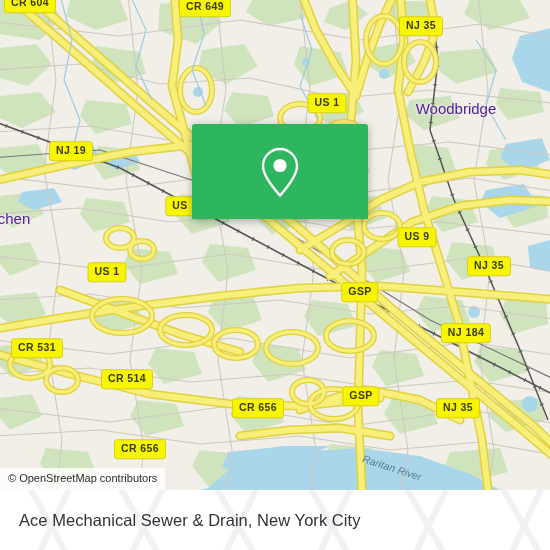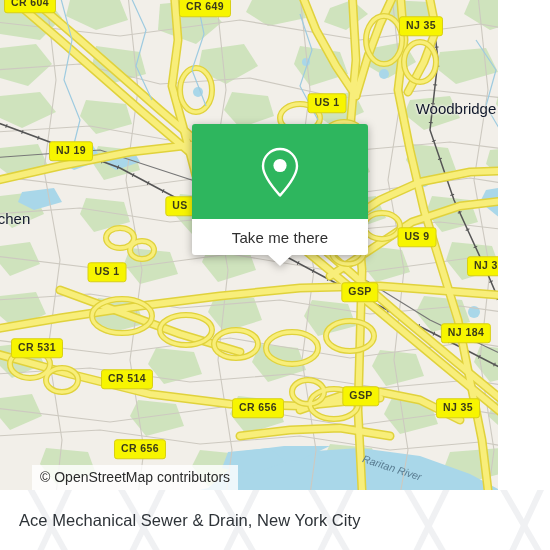--- a/index.html
+++ b/index.html
@@ -16,21 +16,21 @@
     position: relative;
     width: 550px;
     height: 550px;
     overflow: hidden;
   }
 
   
   .map {
     position: absolute;
     left: 0; top: 0;
-    width: 498px;
+    width: 550px;
     height: 490px;
     background: #f2efe9;
     overflow: hidden;
   }
 
   .map svg {
     position: absolute;
     left: 0; top: 0;
     width: 550px;
     height: 490px;
@@ -50,21 +50,21 @@
     letter-spacing: 0.4px;
     line-height: 1;
     padding: 3px 6px 4px 6px;
     white-space: nowrap;
     transform: translate(-50%, -50%);
     box-sizing: border-box;
   }
 
   .place-label {
     position: absolute;
-    color: #0f172a;
+    color: #4c1d95;
     font-family: "Liberation Sans", sans-serif;
     font-size: 15px;
     font-weight: normal;
     white-space: nowrap;
     transform: translate(-50%, -50%);
     text-shadow: 0 0 3px #f2efe9, 0 0 3px #f2efe9, 0 0 2px #f2efe9;
     text-align: right;
   }
 
   .river-label {
@@ -78,25 +78,24 @@
   }
 
   
   .attribution {
     position: absolute;
     left: 0;
     bottom: 0;
     background: rgba(255,255,255,0.80);
     color: #2b2b2b;
     font-family: "Liberation Sans", sans-serif;
-    font-size: 14px;
+    font-size: 11px;
     padding: 4px 8px 4px 8px;
     line-height: 1.25;
     white-space: nowrap;
-    margin-left: 32px;
   }
 
   
   .popup {
     position: absolute;
     left: 192px;
     top: 124px;
     width: 176px;
     filter: drop-shadow(0 2px 4px rgba(0,0,0,0.30));
   }
@@ -467,24 +466,20 @@
     <div class="attribution">© OpenStreetMap contributors</div>
   </div>
 
   <div class="popup">
     <div class="popup-body">
       <svg class="popup-pin" viewBox="0 0 42 52">
         <path d="M21 3 C11.6 3 4 10.6 4 20 C4 30.5 17 45 21 49.5 C25 45 38 30.5 38 20 C38 10.6 30.4 3 21 3 Z" fill="none" stroke="#ffffff" stroke-width="2.4" stroke-linejoin="round"></path>
         <circle cx="21" cy="19.5" r="6.6" fill="#ffffff"></circle>
       </svg>
     </div>
-    <div class="popup-footer">
-      <span class="popup-footer-label">Take me there</span>
-      <span class="popup-tail"></span>
-    </div>
   </div>
 
   <div class="bottombar">
     <svg class="bottombar-watermark" viewBox="0 0 550 60" preserveAspectRatio="none">
       <g stroke="#f0f1f3" stroke-width="6" fill="none">
         <path d="M20 -20 L70 70"></path>
         <path d="M78 -20 L36 70"></path>
         <path d="M110 -20 L162 70"></path>
         <path d="M172 -20 L128 70"></path>
         <path d="M206 -20 L258 70"></path>

